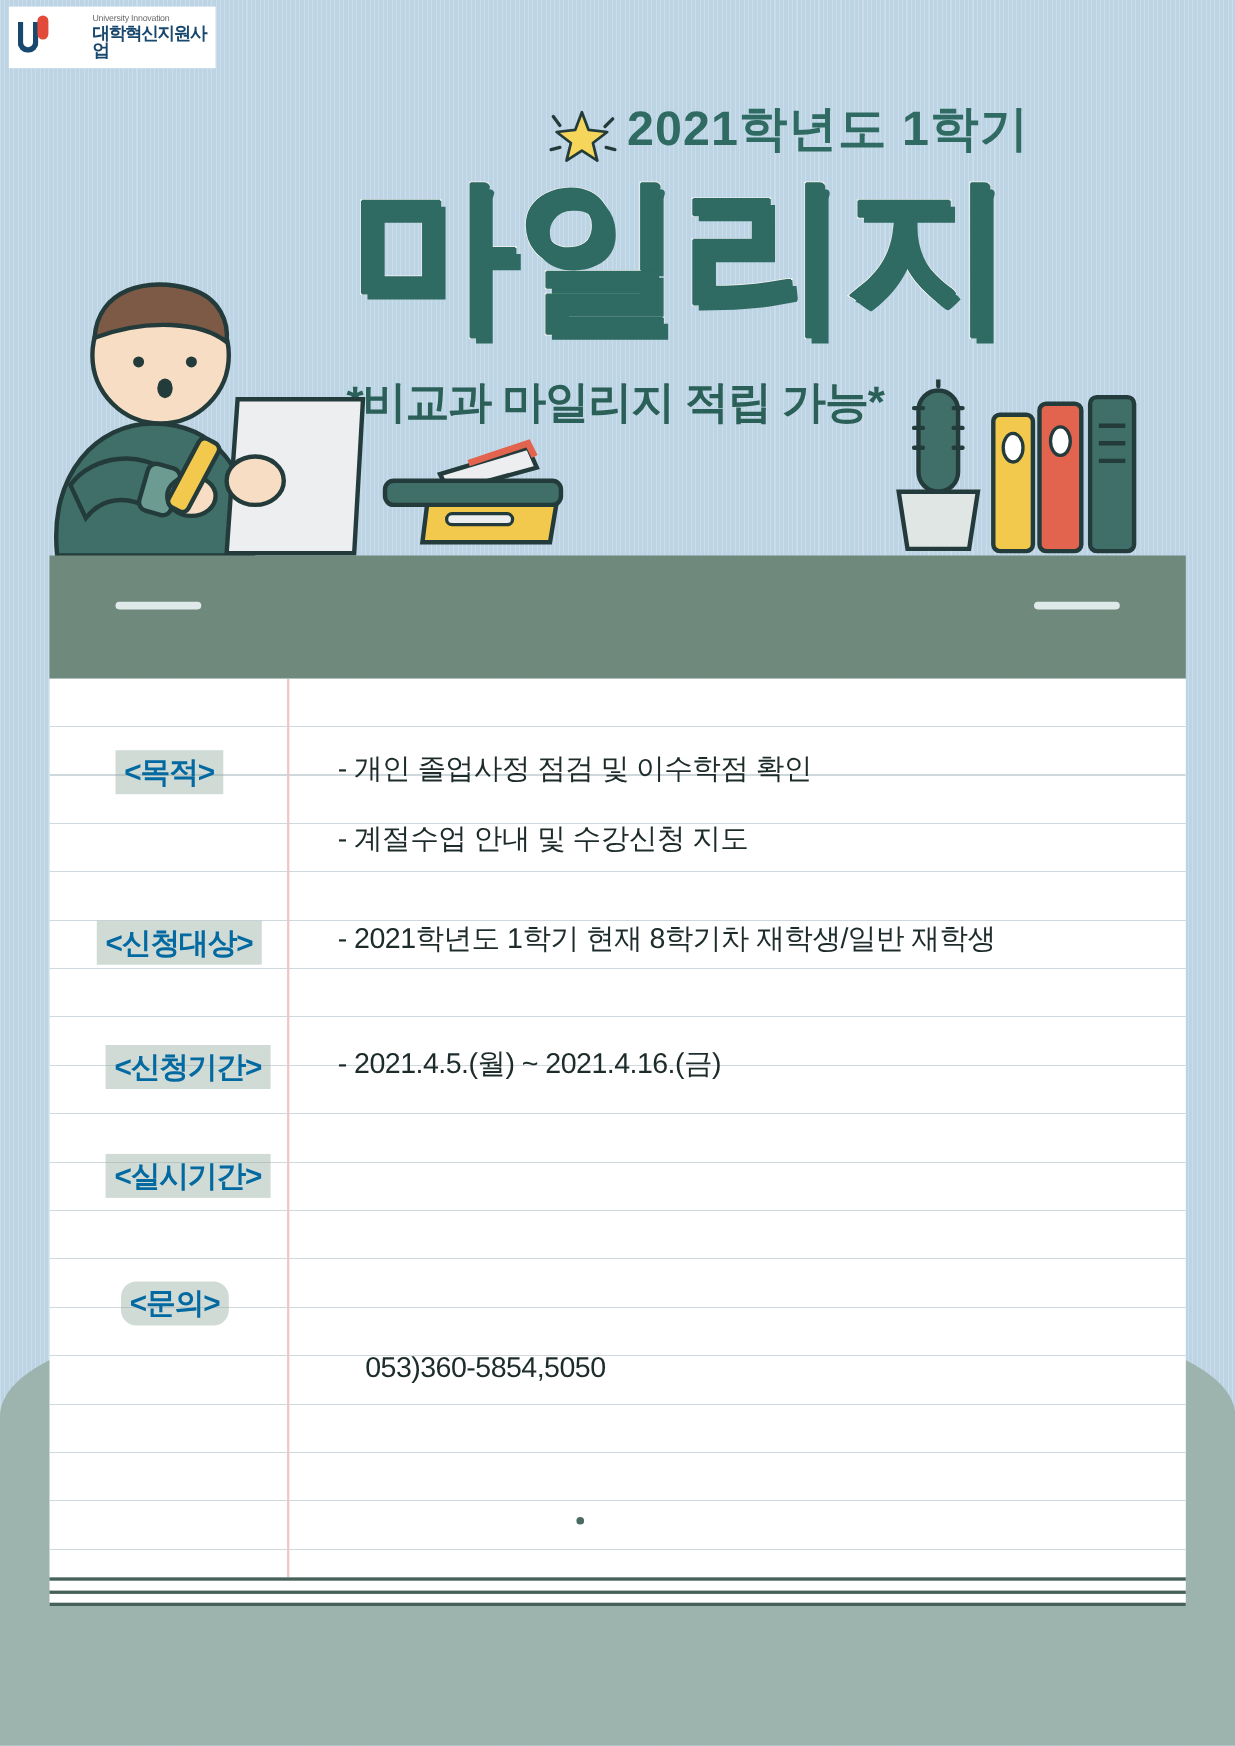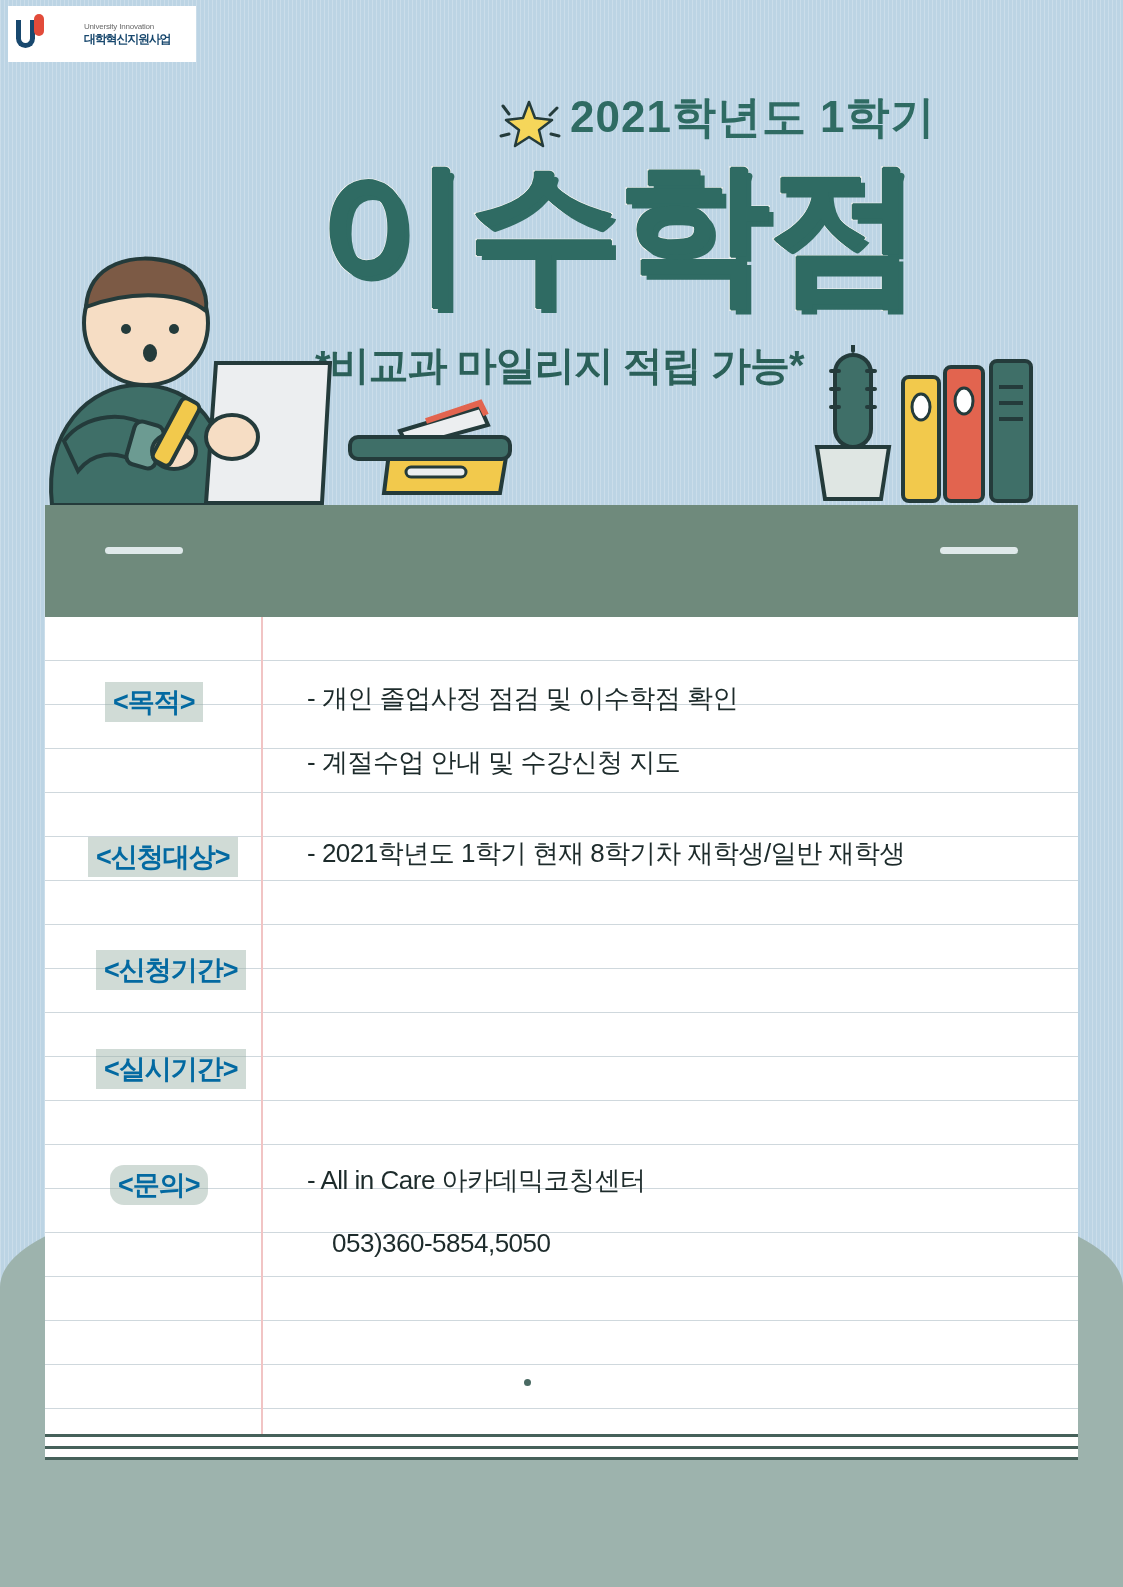--- a/index.html
+++ b/index.html
@@ -95,21 +95,21 @@
     justify-content: center;
     line-height: 1;
   }
   .logo-en {
     font-size: 8px;
     color: #6a6a6a;
     letter-spacing: -0.2px;
     margin-bottom: 2px;
   }
   .logo-ko {
-    font-size: 12px;
+    font-size: 16px;
     font-weight: bold;
     color: #18486e;
     letter-spacing: -1.2px;
   }
 
   
   .headline-year {
     position: absolute;
     top: 88px;
     left: 570px;
@@ -276,21 +276,21 @@
       <div class="logo-ko">대학혁신지원사업</div>
     </div>
   </div>
 
   <svg class="star" viewBox="0 0 70 56">
     <path d="M34 6 L40 22 L57 24 L44 34 L48 50 L34 41 L20 50 L24 34 L11 24 L28 22 Z" fill="#f5d65a" stroke="#243b3b" stroke-width="2.5" stroke-linejoin="round"></path>
     <path d="M8 10 L14 18 M62 12 L55 19 M6 40 L14 38 M64 40 L56 38" stroke="#243b3b" stroke-width="3" stroke-linecap="round"></path>
   </svg>
 
   <div class="headline-year">2021학년도 1학기</div>
-  <div class="title-main">이수학점</div>
+  <div class="title-main">마일리지</div>
   <div class="title-sub">*비교과 마일리지 적립 가능*</div>
 
   <svg class="character" viewBox="0 0 330 275">
 
     <path d="M18 260 C10 185 55 140 105 140 C160 140 196 180 196 260 Z" fill="#3f6f68" stroke="#243b3b" stroke-width="4"></path>
 
     <ellipse cx="112" cy="78" rx="62" ry="62" fill="#f6ddc4" stroke="#243b3b" stroke-width="4"></ellipse>
     <path d="M52 62 C55 18 100 6 140 18 C166 26 174 48 172 66 C150 48 100 44 52 62 Z" fill="#7c5a45" stroke="#243b3b" stroke-width="4"></path>
     <circle cx="92" cy="84" r="5" fill="#243b3b"></circle>
     <circle cx="140" cy="84" r="5" fill="#243b3b"></circle>
@@ -342,21 +342,21 @@
   <div class="paper-bottom"></div>
 
   <div class="label" style="left:105px; top:682px;">&lt;목적&gt;</div>
   <div class="value" style="left:307px; top:745px;">- 계절수업 안내 및 수강신청 지도</div>
   <div class="value" style="left:307px; top:681px;">- 개인 졸업사정 점검 및 이수학점 확인</div>
 
   <div class="label" style="left:88px; top:837px;">&lt;신청대상&gt;</div>
   <div class="value" style="left:307px; top:836px;">- 2021학년도 1학기 현재 8학기차 재학생/일반 재학생</div>
 
   <div class="label" style="left:96px; top:950px;">&lt;신청기간&gt;</div>
+  <div class="value" style="left:307px; top:949px;">- 2021.4.5.(월) ~ 2021.4.16.(금)</div>
 
   <div class="label" style="left:96px; top:1049px;">&lt;실시기간&gt;</div>
 
   <div class="label" style="left:110px; top:1165px;border-radius:14px;">&lt;문의&gt;</div>
-  <div class="value" style="left:307px; top:1163px;">- All in Care 아카데믹코칭센터</div>
   <div class="value" style="left:332px; top:1228px;">053)360-5854,5050</div>
 
   <div class="dot-mark"></div>
 </div>
 
 </body></html>

